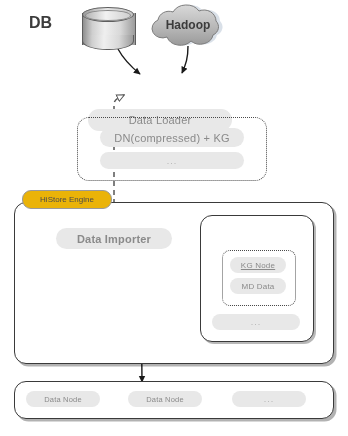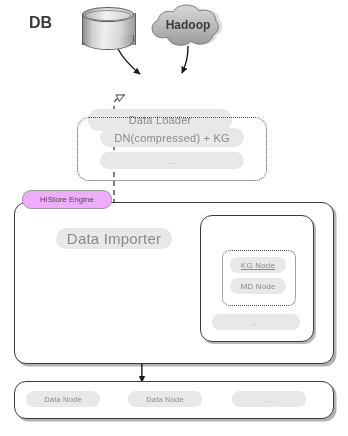--- a/index.html
+++ b/index.html
@@ -25,21 +25,21 @@
   
   .panel{
     position:absolute;
     background:#ffffff;
     border:1.2px solid #3a3a3a;
     border-radius:12px;
     box-shadow:2.5px 2.5px 0 rgba(0,0,0,.30);
   }
   .tab{
     position:absolute;
-    background:#f0abfc;
+    background:#eab308;
     border:1px solid #9a9a9a;
     border-radius:9px;
     color:#4a4a4a;
     font-size:8px;
     display:flex;align-items:center;justify-content:center;
     white-space:nowrap;
     z-index:6;
   }
 
   
@@ -84,21 +84,21 @@
     font-size:16px;color:#3c3c3c;font-weight:600;z-index:3;
   }
   #hadoop-label{
     position:absolute;left:146px;top:18px;width:84px;text-align:center;
     font-size:12px;color:#3c3c3c;font-weight:600;z-index:4;
   }
 
   
   .t-loader{font-size:11px;color:#8a8a8a;}
   .t-dn{font-size:11px;color:#8a8a8a;}
-  .t-importer{font-size:15px;color:#8a8a8a;}
+  .t-importer{font-size:11px;color:#8a8a8a;font-weight:bold;}
   .t-node{font-size:8px;color:#8a8a8a;}
   .t-dnode{font-size:7.5px;color:#8a8a8a;}
   .t-ell{font-size:9px;color:#b4b4b4;letter-spacing:1px;}
   #kg-banner-text{
     position:absolute;left:206px;top:222px;width:78px;height:13px;
     display:flex;align-items:center;justify-content:center;
     font-size:6.5px;color:#ffffff;font-weight:600;letter-spacing:.1px;
     z-index:5;white-space:nowrap;
   }
 </style>
@@ -184,21 +184,21 @@
   <div class="tab" style="left:22px;top:190px;width:88px;height:17px;">HiStore Engine</div>
 
   <div class="pill t-importer" style="left:56px;top:228px;width:116px;height:21px;">Data Importer</div>
 
   <div class="panel" style="left:200px;top:215px;width:112px;height:125px;
                             box-shadow:2px 2px 0 rgba(0,0,0,.28);"></div>
   <div id="kg-banner-text">Knowledge Grid</div>
 
   <div class="dotted-inner" style="left:222px;top:250px;width:72px;height:54px;"></div>
   <div class="pill t-node" style="left:230px;top:257px;width:56px;height:16px;text-decoration:underline;">KG Node</div>
-  <div class="pill t-node" style="left:230px;top:278px;width:56px;height:16px;">MD Node</div>
+  <div class="pill t-node" style="left:230px;top:278px;width:56px;height:16px;">MD Data</div>
 
   <div class="pill t-ell" style="left:212px;top:314px;width:88px;height:16px;">...</div>
 
   <div class="panel" style="left:14px;top:381px;width:318px;height:36px;"></div>
 
   <div class="pill t-dnode" style="left:26px;top:391px;width:74px;height:16px;">Data Node</div>
   <div class="pill t-dnode" style="left:128px;top:391px;width:74px;height:16px;">Data Node</div>
   <div class="pill t-ell" style="left:232px;top:391px;width:74px;height:16px;">...</div>
 
 </div>

